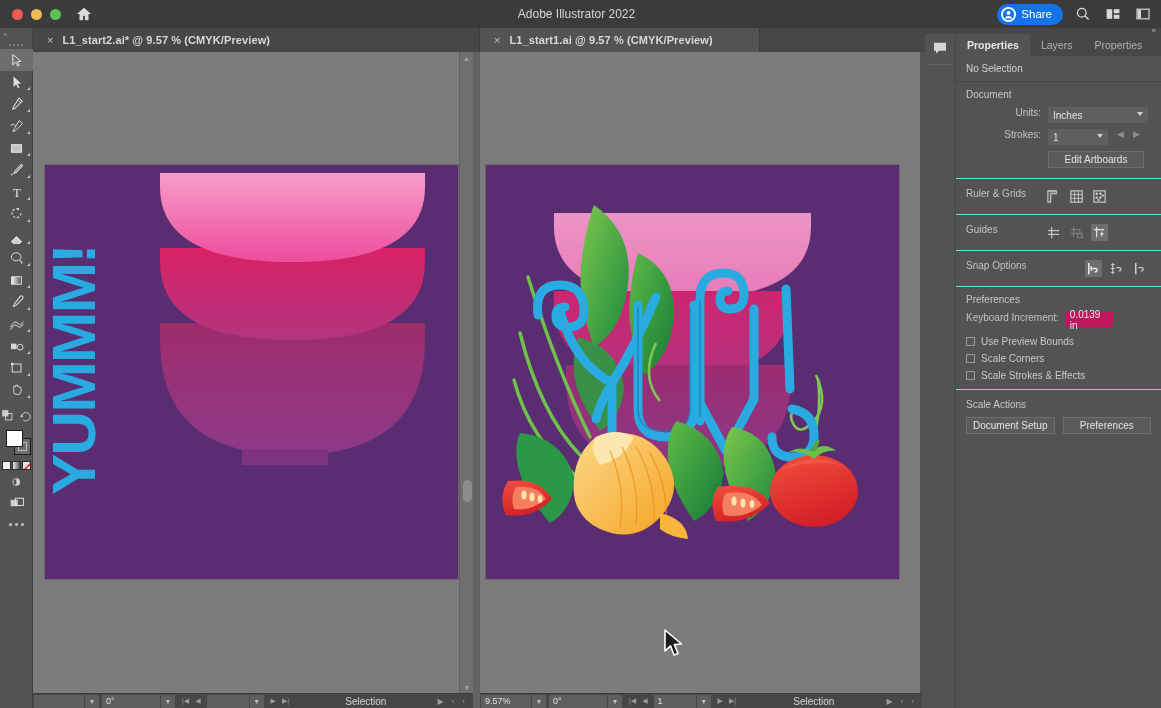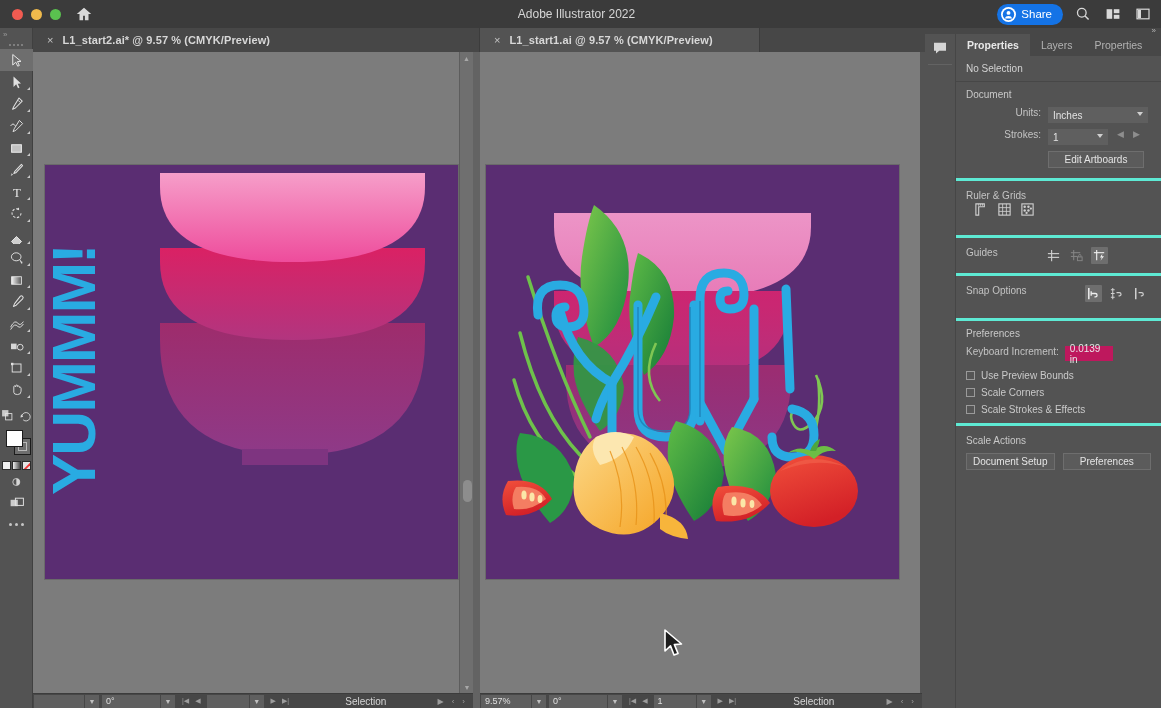--- a/index.html
+++ b/index.html
@@ -156,21 +156,21 @@
     position:absolute; right:5px; top:-8px; font-size:8px; color:#b4b4b4;
   }
   .ptabs{
     height:22px; display:flex; align-items:stretch; background:#474747;
   }
   .ptab{
     display:flex; align-items:center; padding:0 11px; font-size:10.5px;
     color:#b2b2b2; cursor:pointer;
   }
   .ptab.active{ background:#535353; color:#e8e8e8; font-weight:bold; }
-  .psec{ padding:7px 10px 8px 10px; border-bottom:3px solid #5eead4; }
+  .psec{ padding:7px 10px 8px 10px; border-bottom:1px solid #5eead4; }
   .psec.nb{ border-bottom:none; }
   .psec-title{ font-size:10px; color:#c8c8c8; margin-bottom:7px; }
   .p-sel{ font-size:10px; color:#d2d2d2; padding:7px 10px; border-bottom:1px solid #474747; }
   .row{ display:flex; align-items:flex-start; margin-bottom:6px; }
   .row-lbl{ font-size:10px; color:#c3c3c3; text-align:right; }
   .select{
     position:relative; background:#5f5f5f; height:16px; display:flex; align-items:center;
     padding:0 16px 0 5px; font-size:10px; color:#e2e2e2; cursor:pointer;
   }
   .select .cv{
@@ -695,21 +695,21 @@
       </div>
       <div class="row" style="margin-bottom:2px;">
         <div style="width:82px;"></div>
         <div class="btn" style="width:96px;">
           <span>Edit Artboards</span>
         </div>
       </div>
     </div>
 
     <div class="psec" style="padding-top:9px;padding-bottom:9px;">
-      <div class="row" style="margin-bottom:8px;flex-direction:column;">
+      <div class="row" style="margin-bottom:0;">
         <div style="width:72px;font-size:10px;color:#c3c3c3;">Ruler &amp; Grids</div>
         <div class="icrow" style="margin-left:7px;">
           <span class="icbox">
             <svg viewBox="0 0 16 16" width="15" height="15">
                 <path d="M2 2 h9 v3 h-6 v9 h-3 z" fill="none" stroke="#cfcfcf" stroke-width="1.2"></path>
                 <g stroke="#cfcfcf" stroke-width="0.9">
                   <line x1="5" y1="2" x2="5" y2="4"></line>
                   <line x1="7" y1="2" x2="7" y2="4"></line>
                   <line x1="9" y1="2" x2="9" y2="4"></line>
                 </g>
@@ -774,21 +774,21 @@
                   <line x1="5" y1="2" x2="5" y2="13"></line>
                 </g>
                 <path d="M11 6 l-2.5 4 h2 l-1.5 3.5 l3.8 -4.6 h-2.1 z" fill="#efefef"></path>
               </svg>
           </span>
         </div>
       </div>
     </div>
 
     <div class="psec" style="padding-top:9px;padding-bottom:9px;">
-      <div class="row" style="margin-bottom:7px;gap:40px;">
+      <div class="row" style="margin-bottom:0;gap:40px;">
         <div style="width:72px;font-size:10px;color:#c3c3c3;">Snap Options</div>
         <div class="icrow" style="margin-left:7px;">
           <span class="icbox on">
             <svg viewBox="0 0 16 16" width="15" height="15">
                 <line x1="3" y1="2" x2="3" y2="14" stroke="#efefef" stroke-width="1.6"></line>
                 <path d="M5.5 8 h4.5 a1.8 1.8 0 0 1 0 3.6 h-1" fill="none" stroke="#efefef" stroke-width="1.4"></path>
                 <path d="M5.5 5.6 v4.8" stroke="#efefef" stroke-width="1.4"></path>
               </svg>
           </span>
           <span class="icbox">

